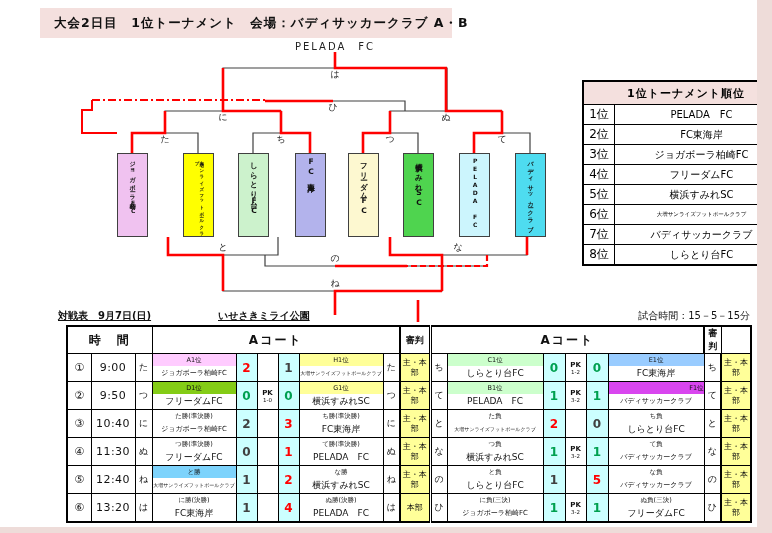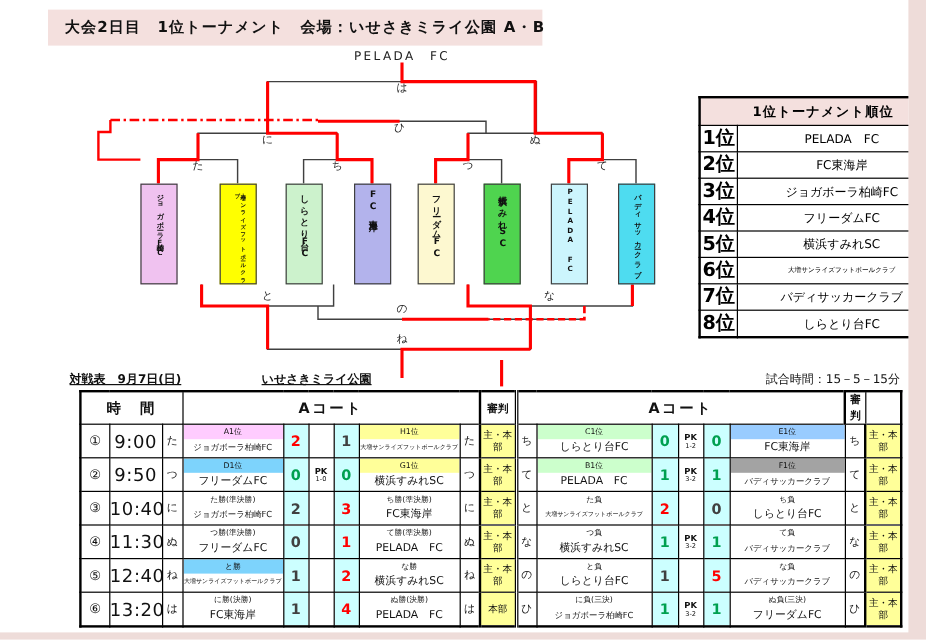--- a/index.html
+++ b/index.html
@@ -14,53 +14,53 @@
     letter-spacing:2px;color:#222;white-space:nowrap;}
   .mlabel{position:absolute;transform:translateX(-50%);font-size:9px;color:#222;line-height:9px;}
   .tbox{position:absolute;top:153px;width:31px;height:84px;border:1.3px solid #404040;
     box-sizing:border-box;display:flex;justify-content:center;align-items:flex-start;}
   .vteam{writing-mode:vertical-rl;text-orientation:upright;font-size:7.5px;line-height:1.05;
     letter-spacing:1px;margin-top:3px;font-weight:bold;color:#111;}
   
   .standings{position:absolute;left:582px;top:80px;border-collapse:collapse;width:208px;}
   .standings td{border:1px solid #000;text-align:center;padding:0;}
   .standings .shead{background:#f4e0de;font-size:11px;font-weight:bold;height:22px;letter-spacing:1px;}
-  .standings .rank{width:30px;font-size:16px;height:19px;font-weight:bold;}
+  .standings .rank{width:30px;font-size:12px;height:19px;}
   .standings .steam{font-size:10px;height:19px;white-space:nowrap;overflow:hidden;}
   .standings{border:2px solid #000;}
   
   .shl{position:absolute;font-size:10px;font-weight:bold;text-decoration:underline;white-space:nowrap;color:#111;}
   .shr{position:absolute;font-size:10px;white-space:nowrap;color:#111;}
   
   .sched{position:absolute;left:66px;top:325px;border-collapse:collapse;table-layout:fixed;width:684px;border:2px solid #000;}
   .sched td{border:1px solid #000;padding:0;text-align:center;vertical-align:middle;overflow:hidden;color:#111;}
   .sched tr.data{border-top:1.5px solid #000;height:28px;}
   .sched tr.head{height:22px;}
   .hcell{font-size:12px;font-weight:bold;letter-spacing:2px;}
   .href{font-size:9px;font-weight:bold;letter-spacing:0;}
   .c-no{font-size:11px;}
-  .c-time{font-size:15px;letter-spacing:0.5px;}
+  .c-time{font-size:11px;letter-spacing:0.5px;}
   .c-kana{font-size:9px;}
   .c-team{padding:0;}
   .lbl{font-size:6.5px;line-height:12px;height:12px;white-space:nowrap;overflow:hidden;}
   .tnm{font-size:9px;line-height:15px;height:15px;white-space:nowrap;overflow:hidden;}
   .c-score{background:#ccffff;font-size:12px;font-weight:bold;}
   .c-pk{font-size:6px;line-height:1;}
   .pk1{font-size:7px;font-weight:bold;line-height:8px;}
   .pk2{font-size:5.5px;line-height:6px;}
   .c-ref{background:#ffff99;font-size:8px;line-height:1.15;padding:0 2px;}
   .bsec{border-left:3px double #000 !important;}
   .refb{border-left:2px solid #000 !important;}
 </style>
 </head>
 <body>
 
 <div class="sheet">
 
-  <div class="title-bar">大会2日目　1位トーナメント　会場：いせさきミライ公園 A・B</div>
+  <div class="title-bar">大会2日目　1位トーナメント　会場：バディサッカークラブ A・B</div>
 
   <div class="bracket">
     <svg width="757" height="330" viewBox="0 0 757 330">
 
       <g stroke="#404040" stroke-width="1.2" fill="none">
         <path d="M132 153 L132 133 L198 133 L198 153"></path>
         <path d="M253 153 L253 133 L310 133 L310 153"></path>
         <path d="M363 153 L363 133 L418 133 L418 153"></path>
         <path d="M474 153 L474 133 L530 133 L530 153"></path>
         <path d="M165 133 L165 111 L281 111 L281 133"></path>
@@ -249,21 +249,21 @@
           </td>
       <td class="c-kana">ち</td>
       <td class="c-ref refb">主・本部</td>
     </tr>
 
     <tr class="data">
       <td class="c-no">②</td>
       <td class="c-time">9:50</td>
       <td class="c-kana">つ</td>
       <td class="c-team">
-            <div class="lbl" style="background: #7dd3fc;">D1位</div>
+            <div class="lbl" style="background: #84cc16;">D1位</div>
             <div class="tnm">フリーダムFC</div>
           </td>
       <td class="c-score" style="color: rgb(0, 160, 80);">0</td>
       <td class="c-pk">
             <div class="pk1">PK</div>
             <div class="pk2">1-0</div>
           </td>
       <td class="c-score" style="color: rgb(0, 160, 80);">0</td>
       <td class="c-team">
             <div class="lbl" style="background: rgb(255, 255, 153);">G1位</div>
@@ -276,21 +276,21 @@
             <div class="lbl" style="background: rgb(204, 255, 204);">B1位</div>
             <div class="tnm">PELADA　FC</div>
           </td>
       <td class="c-score" style="color: rgb(0, 160, 80);">1</td>
       <td class="c-pk">
             <div class="pk1">PK</div>
             <div class="pk2">3-2</div>
           </td>
       <td class="c-score" style="color: rgb(0, 160, 80);">1</td>
       <td class="c-team">
-            <div class="lbl" style="background: #a3a3a3;">F1位</div>
+            <div class="lbl" style="background: #d946ef; text-align: right;">F1位</div>
             <div class="tnm" style="font-size: 7px;">バディサッカークラブ</div>
           </td>
       <td class="c-kana">て</td>
       <td class="c-ref refb">主・本部</td>
     </tr>
 
     <tr class="data">
       <td class="c-no">③</td>
       <td class="c-time">10:40</td>
       <td class="c-kana">に</td>

